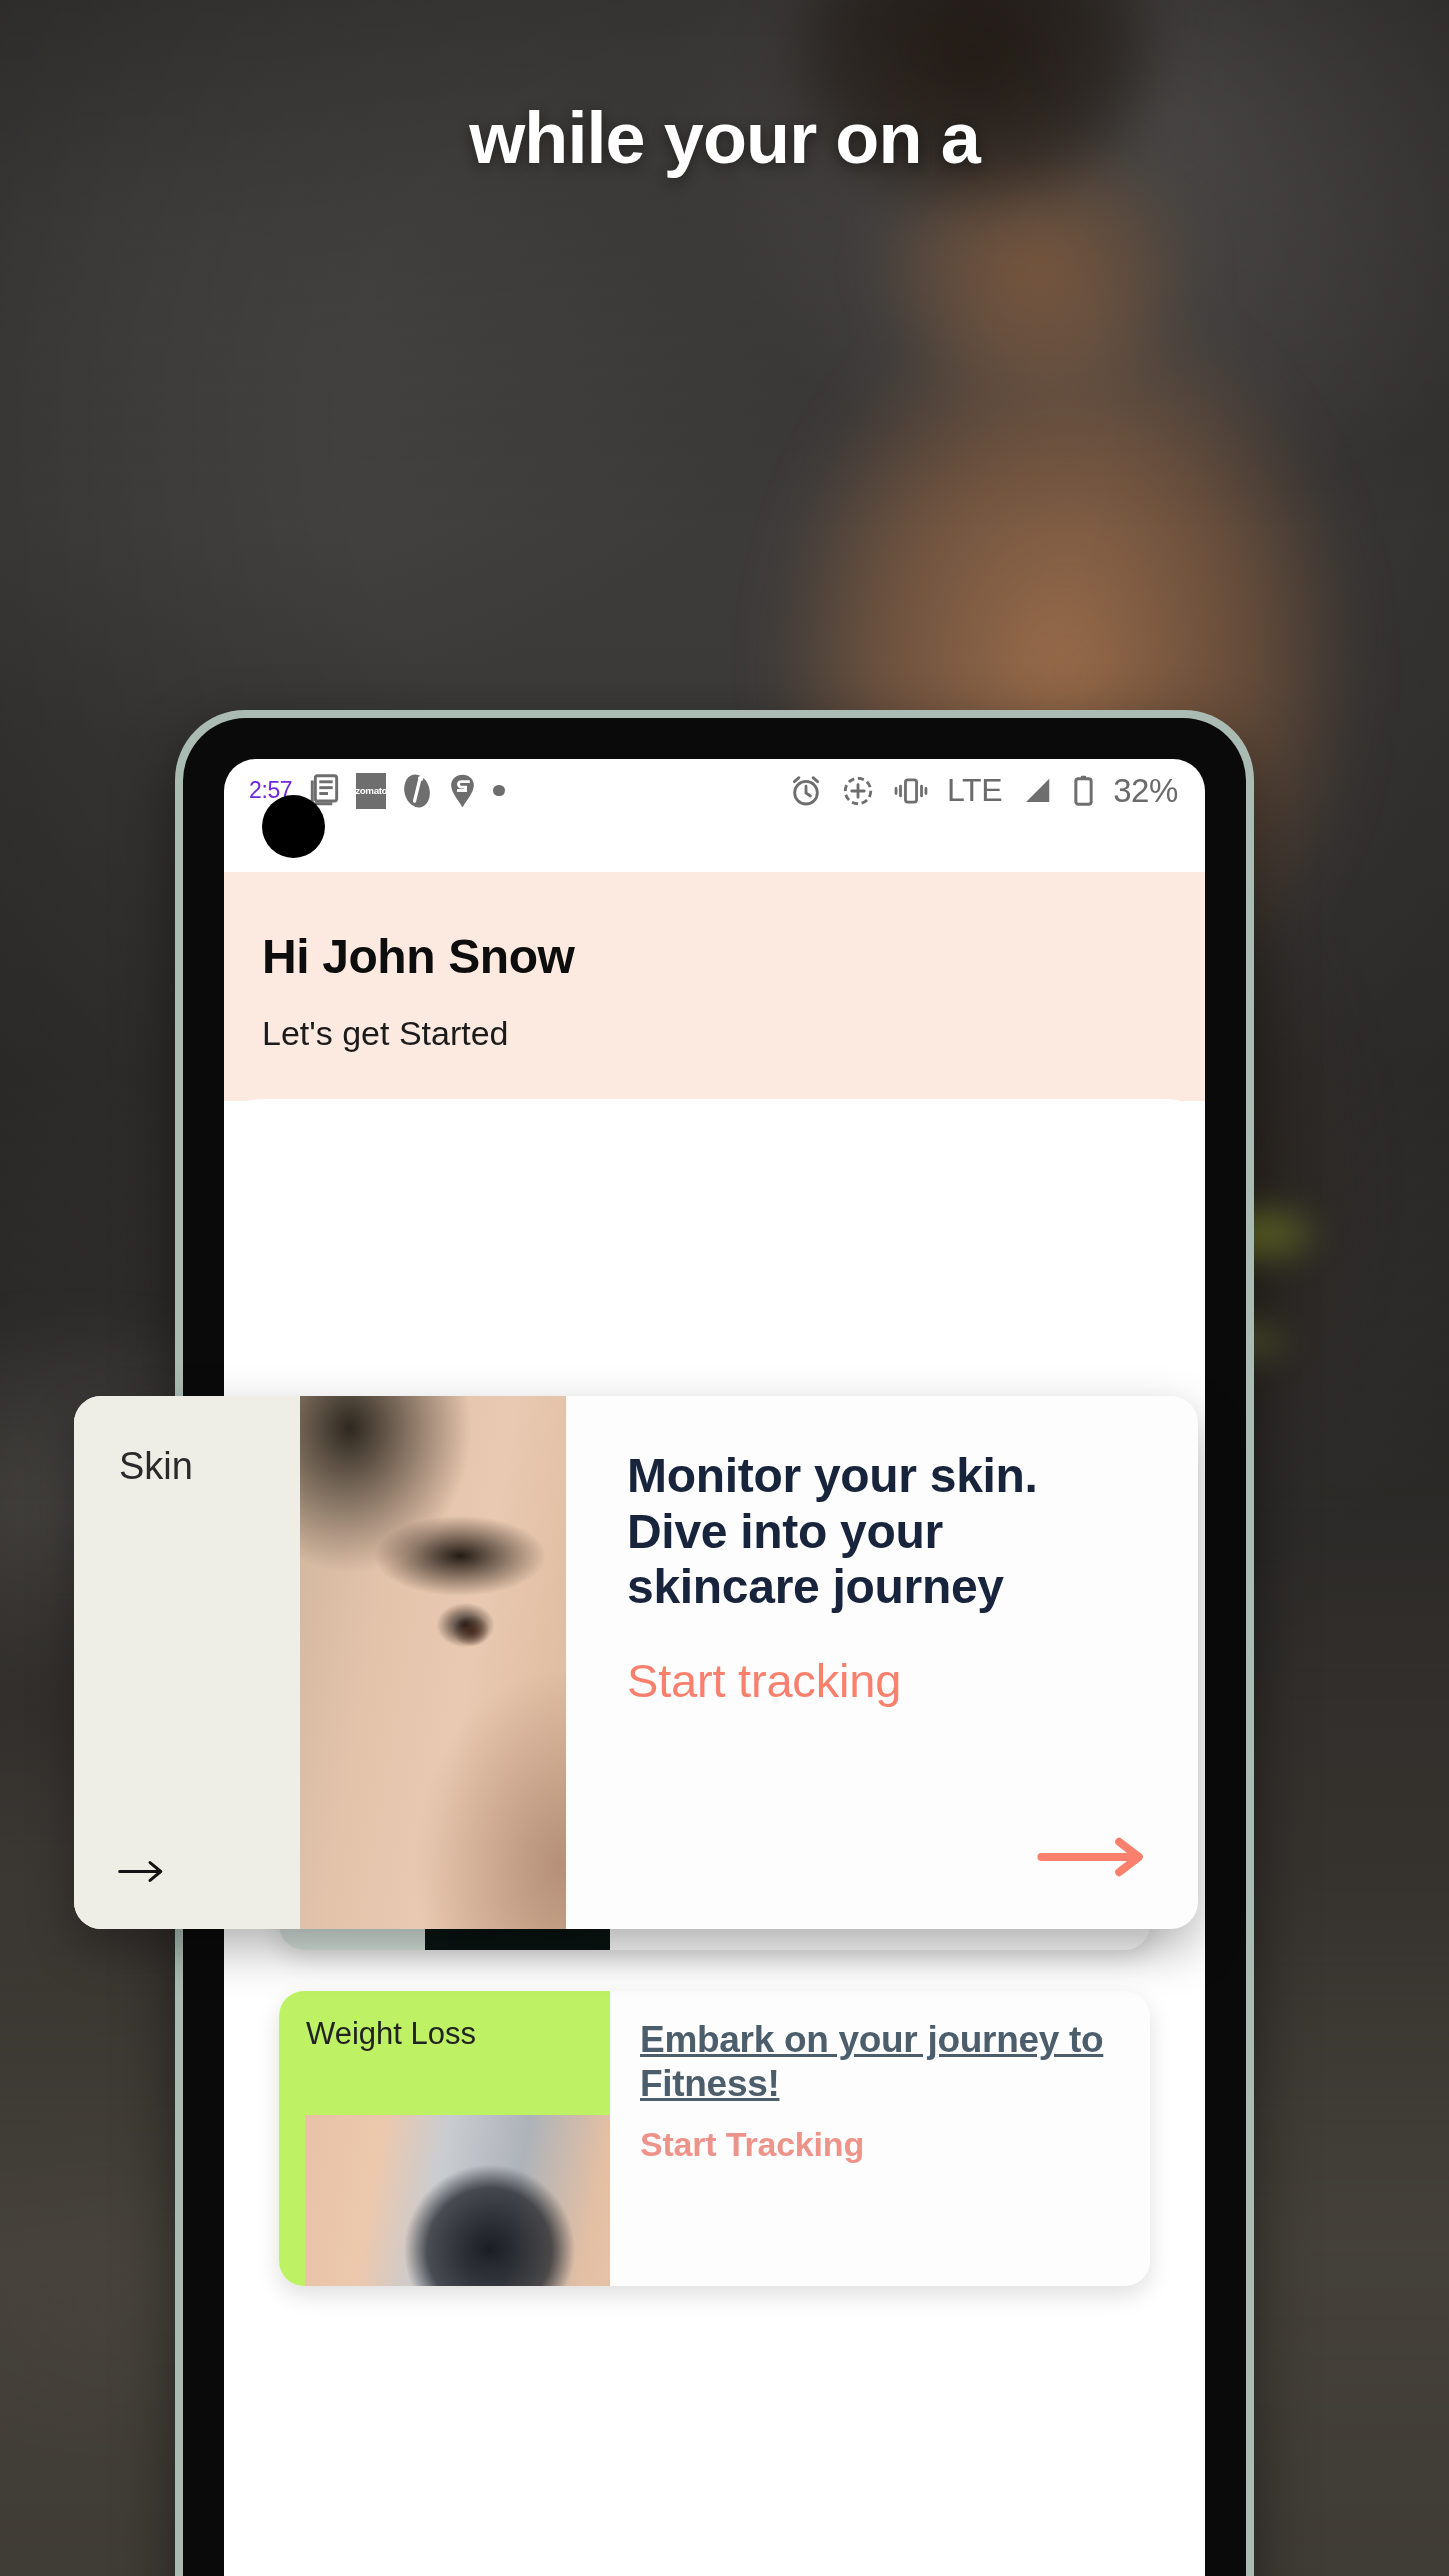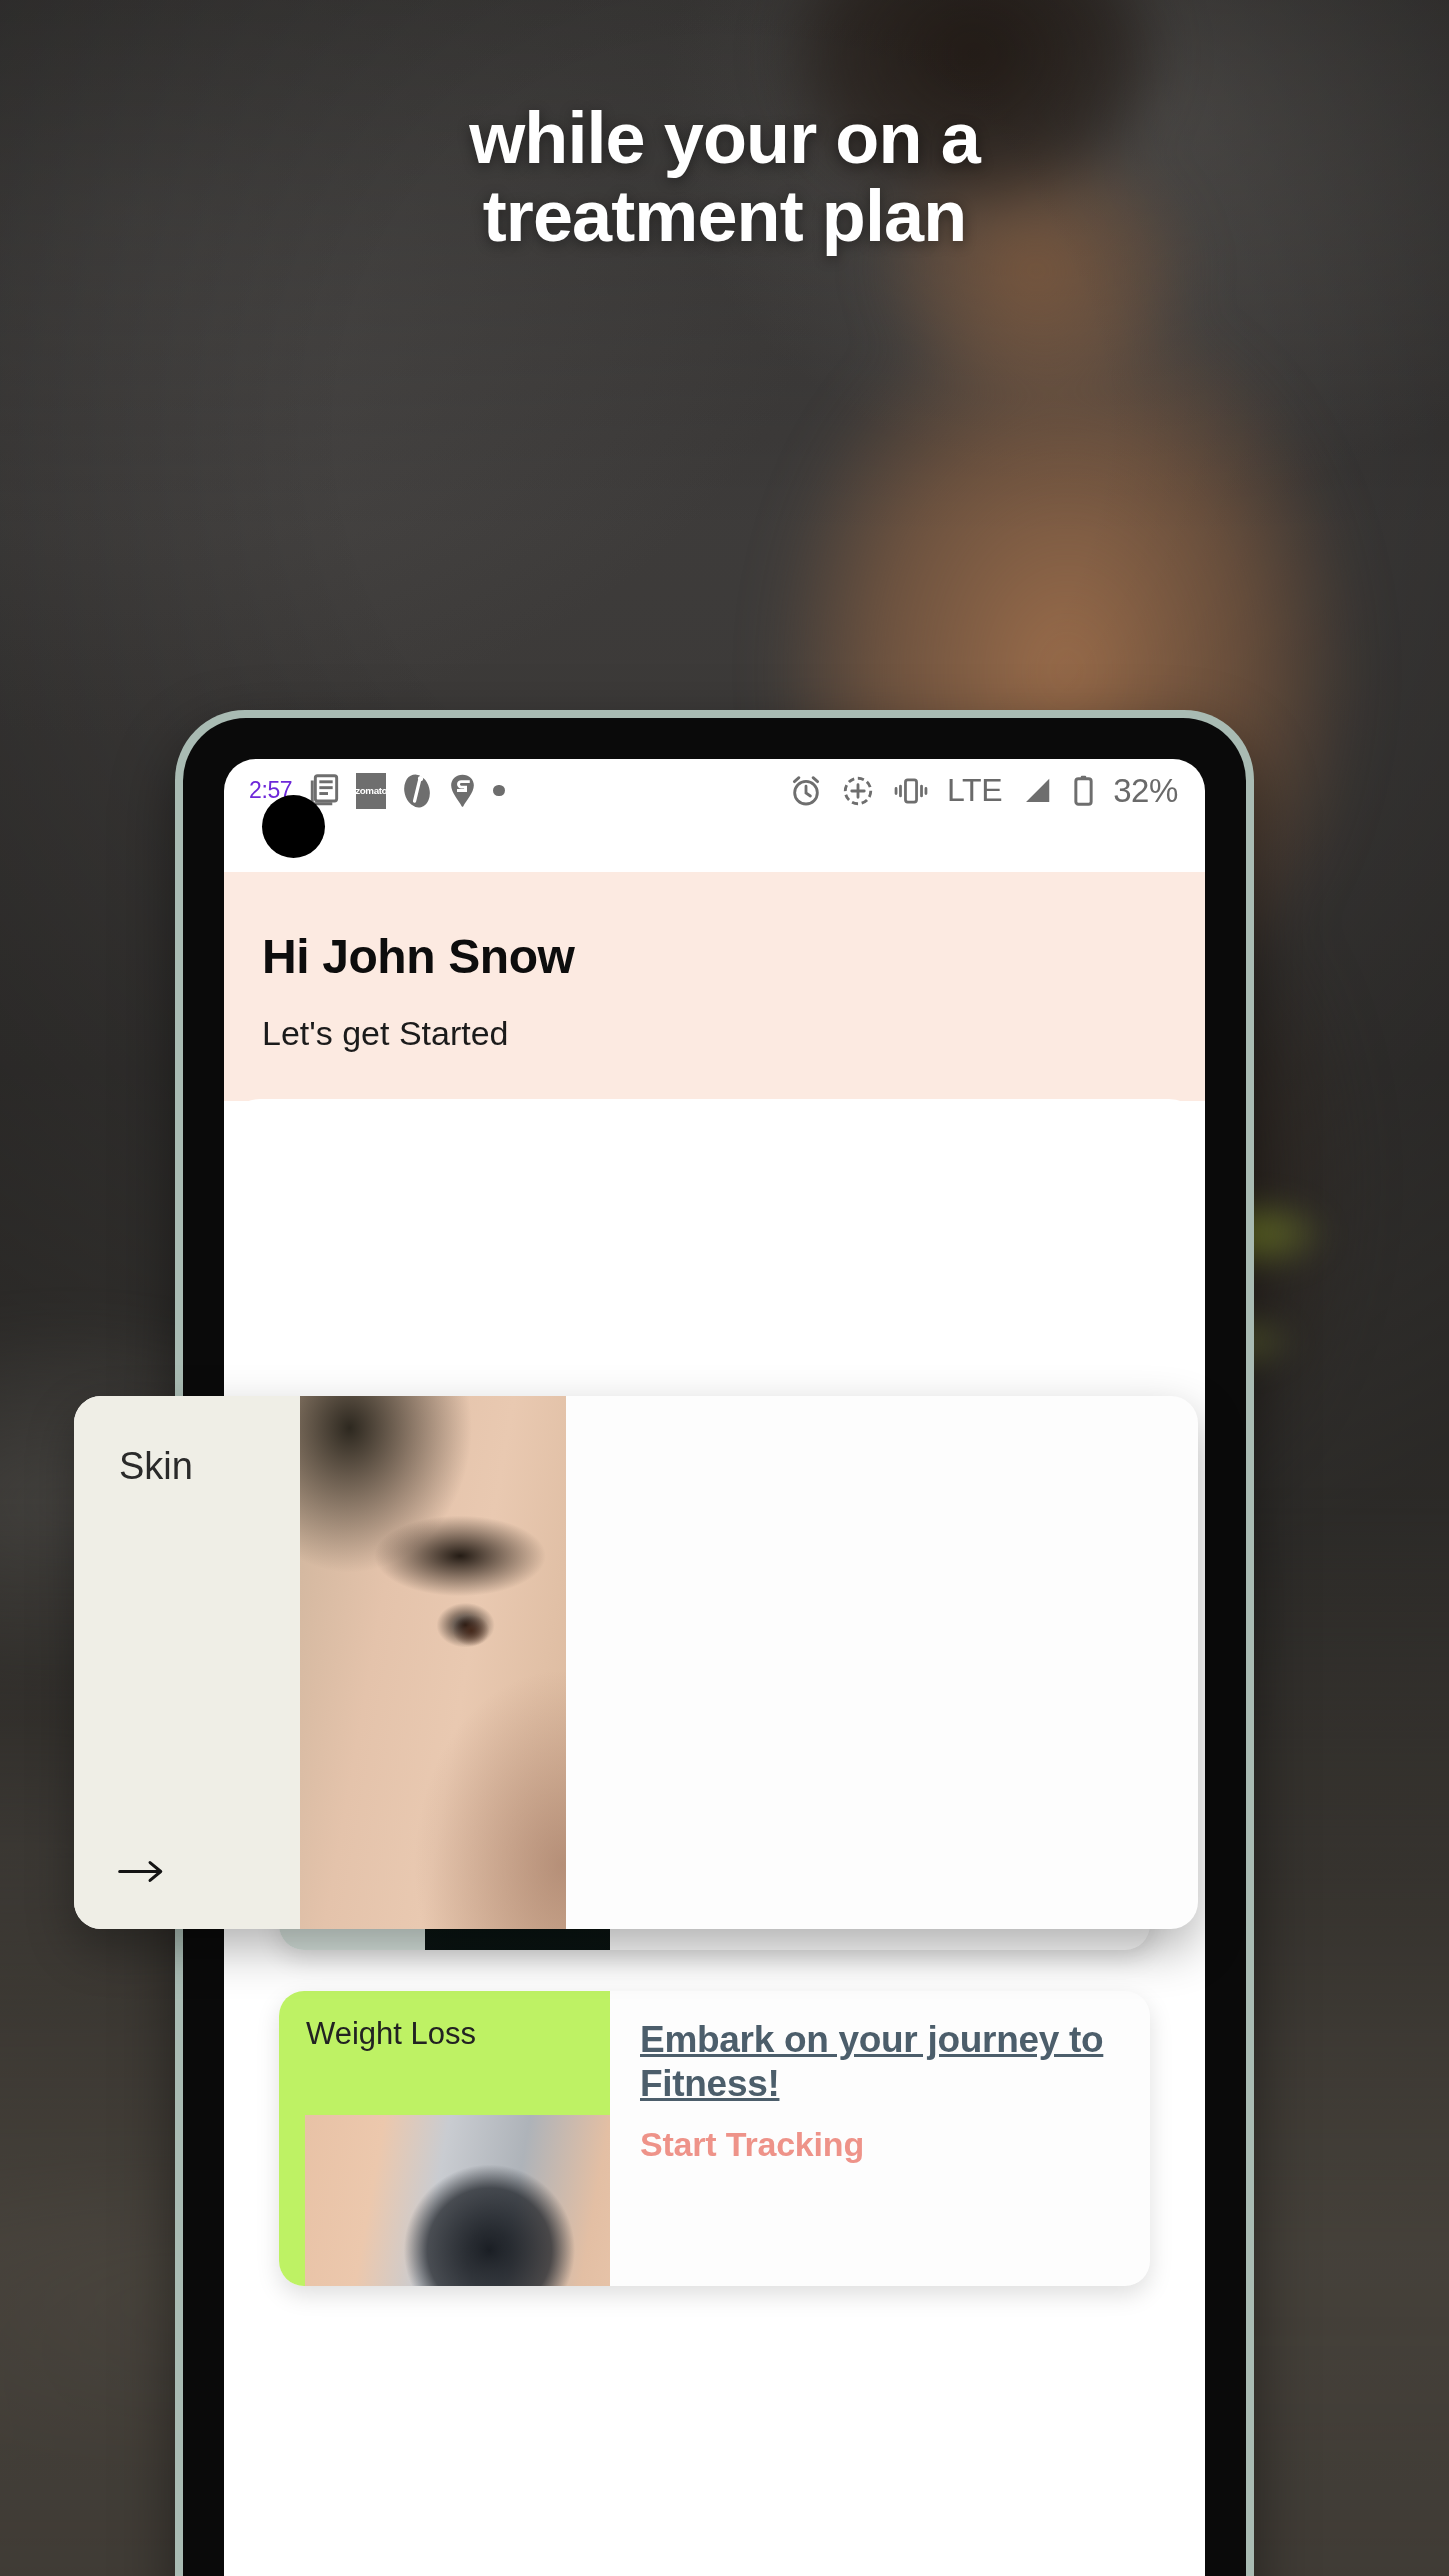--- a/index.html
+++ b/index.html
@@ -258,21 +258,20 @@
   <div class="layer bg-sky"></div>
   <div class="layer bg-city"></div>
   <div class="layer bg-figure"></div>
   <div class="layer bg-accent"></div>
   <div class="layer bg-ground"></div>
   <div class="layer bg-vignette"></div>
 </div>
 
 <h1 id="headline">
   <span class="ln">while your on a</span>
-  <span class="ln">treatment plan</span>
 </h1>
 
 <div id="phone">
   <div id="phone-bezel">
     <div id="screen">
 
       <div id="camera"></div>
 
       <div id="statusbar">
         <div id="sb-left">
@@ -389,14 +388,23 @@
 <div id="featured">
   <div class="card-thumb thumb-skin">
     <div class="photo"></div>
     <span class="thumb-label">Skin</span>
     <span class="thumb-arrow">
       <svg width="50" height="27" viewBox="0 0 56 30" fill="none">
         <path d="M3 15h46M37 5l12 10-12 10" stroke="#141414" stroke-width="3.4" stroke-linecap="round" stroke-linejoin="round"></path>
       </svg>
     </span>
   </div>
+  <div class="card-body">
+    <div class="card-title">Monitor your skin. Dive into your skincare journey</div>
+    <div class="card-cta">Start tracking</div>
+    <div class="card-arrow">
+      <svg width="109" height="52" viewBox="0 0 122 58" fill="none">
+        <path d="M5 29h104M92 12l22 17-22 17" stroke="#f9806c" stroke-width="9" stroke-linecap="round" stroke-linejoin="round"></path>
+      </svg>
+    </div>
+  </div>
 </div>
 
 
 </body></html>

